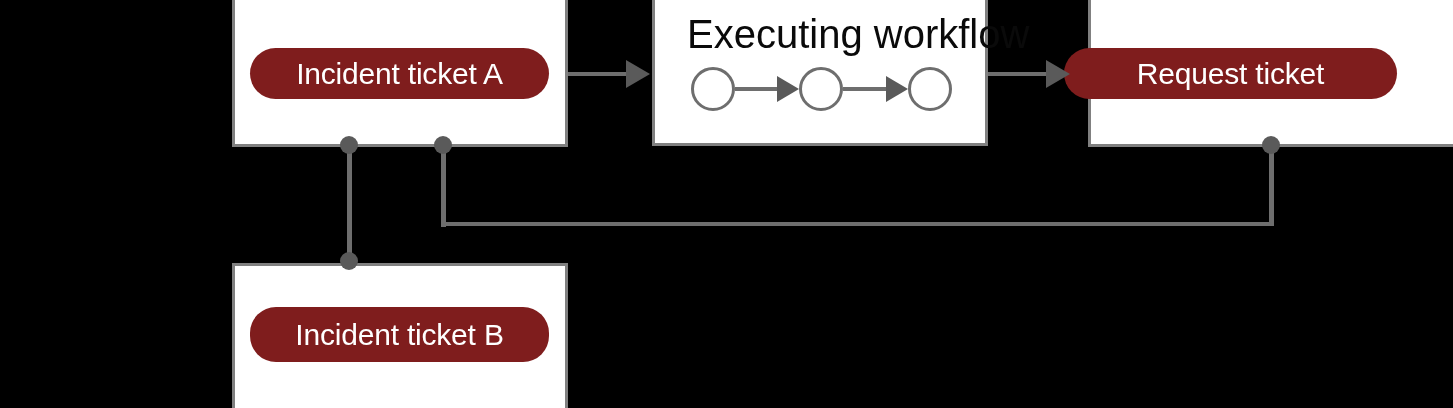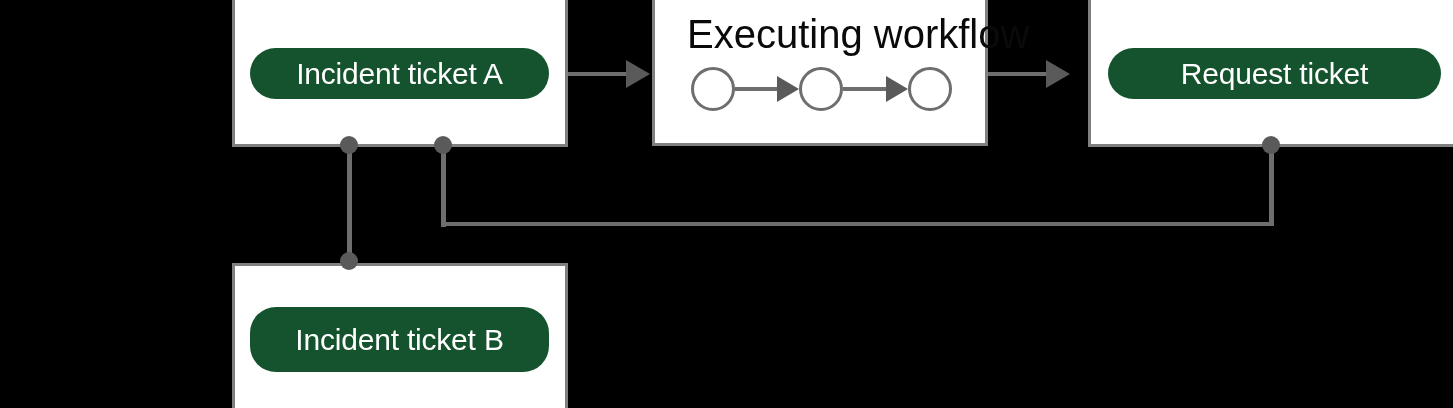--- a/index.html
+++ b/index.html
@@ -20,21 +20,21 @@
   .node-box {
     position: absolute;
     background: #ffffff;
     border: 3px solid #808080;
     box-sizing: border-box;
   }
 
   
   .pill {
     position: absolute;
-    background: #14532d;
+    background: #7f1d1d;
     border-radius: 26px;
     color: #ffffff;
     display: flex;
     align-items: center;
     justify-content: center;
     font-size: 30px;
     letter-spacing: -0.2px;
     white-space: nowrap;
     box-sizing: border-box;
   }
@@ -108,26 +108,26 @@
   <div class="wf-circle" style="left:799px; top:67px; width:44px; height:44px;"></div>
   <div class="wf-circle" style="left:908px; top:67px; width:44px; height:44px;"></div>
 
   <div class="hline" style="left:735px; top:87px; width:46px;"></div>
   <div class="arrowhead-sm" style="left:777px; top:76px;"></div>
 
   <div class="hline" style="left:843px; top:87px; width:46px;"></div>
   <div class="arrowhead-sm" style="left:886px; top:76px;"></div>
 
   <div class="node-box" style="left:1088px; top:-6px; width:372px; height:153px;"></div>
-  <div class="pill" style="left:1108px; top:48px; width:333px; height:51px;">
+  <div class="pill" style="left:1064px; top:48px; width:333px; height:51px;">
     <span>Request ticket</span>
   </div>
 
   <div class="node-box" style="left:232px; top:263px; width:336px; height:151px;"></div>
-  <div class="pill" style="left:250px; top:307px; width:299px; height:65px;">
+  <div class="pill" style="left:250px; top:307px; width:299px; height:55px;">
     <span>Incident ticket B</span>
   </div>
 
   <div class="hline" style="left:568px; top:72px; width:60px;"></div>
   <div class="arrowhead" style="left:626px; top:60px;"></div>
 
   <div class="hline" style="left:988px; top:72px; width:60px;"></div>
   <div class="arrowhead" style="left:1046px; top:60px;"></div>
 
   <div class="vline" style="left:347px; top:145px; width:5px; height:118px;"></div>

